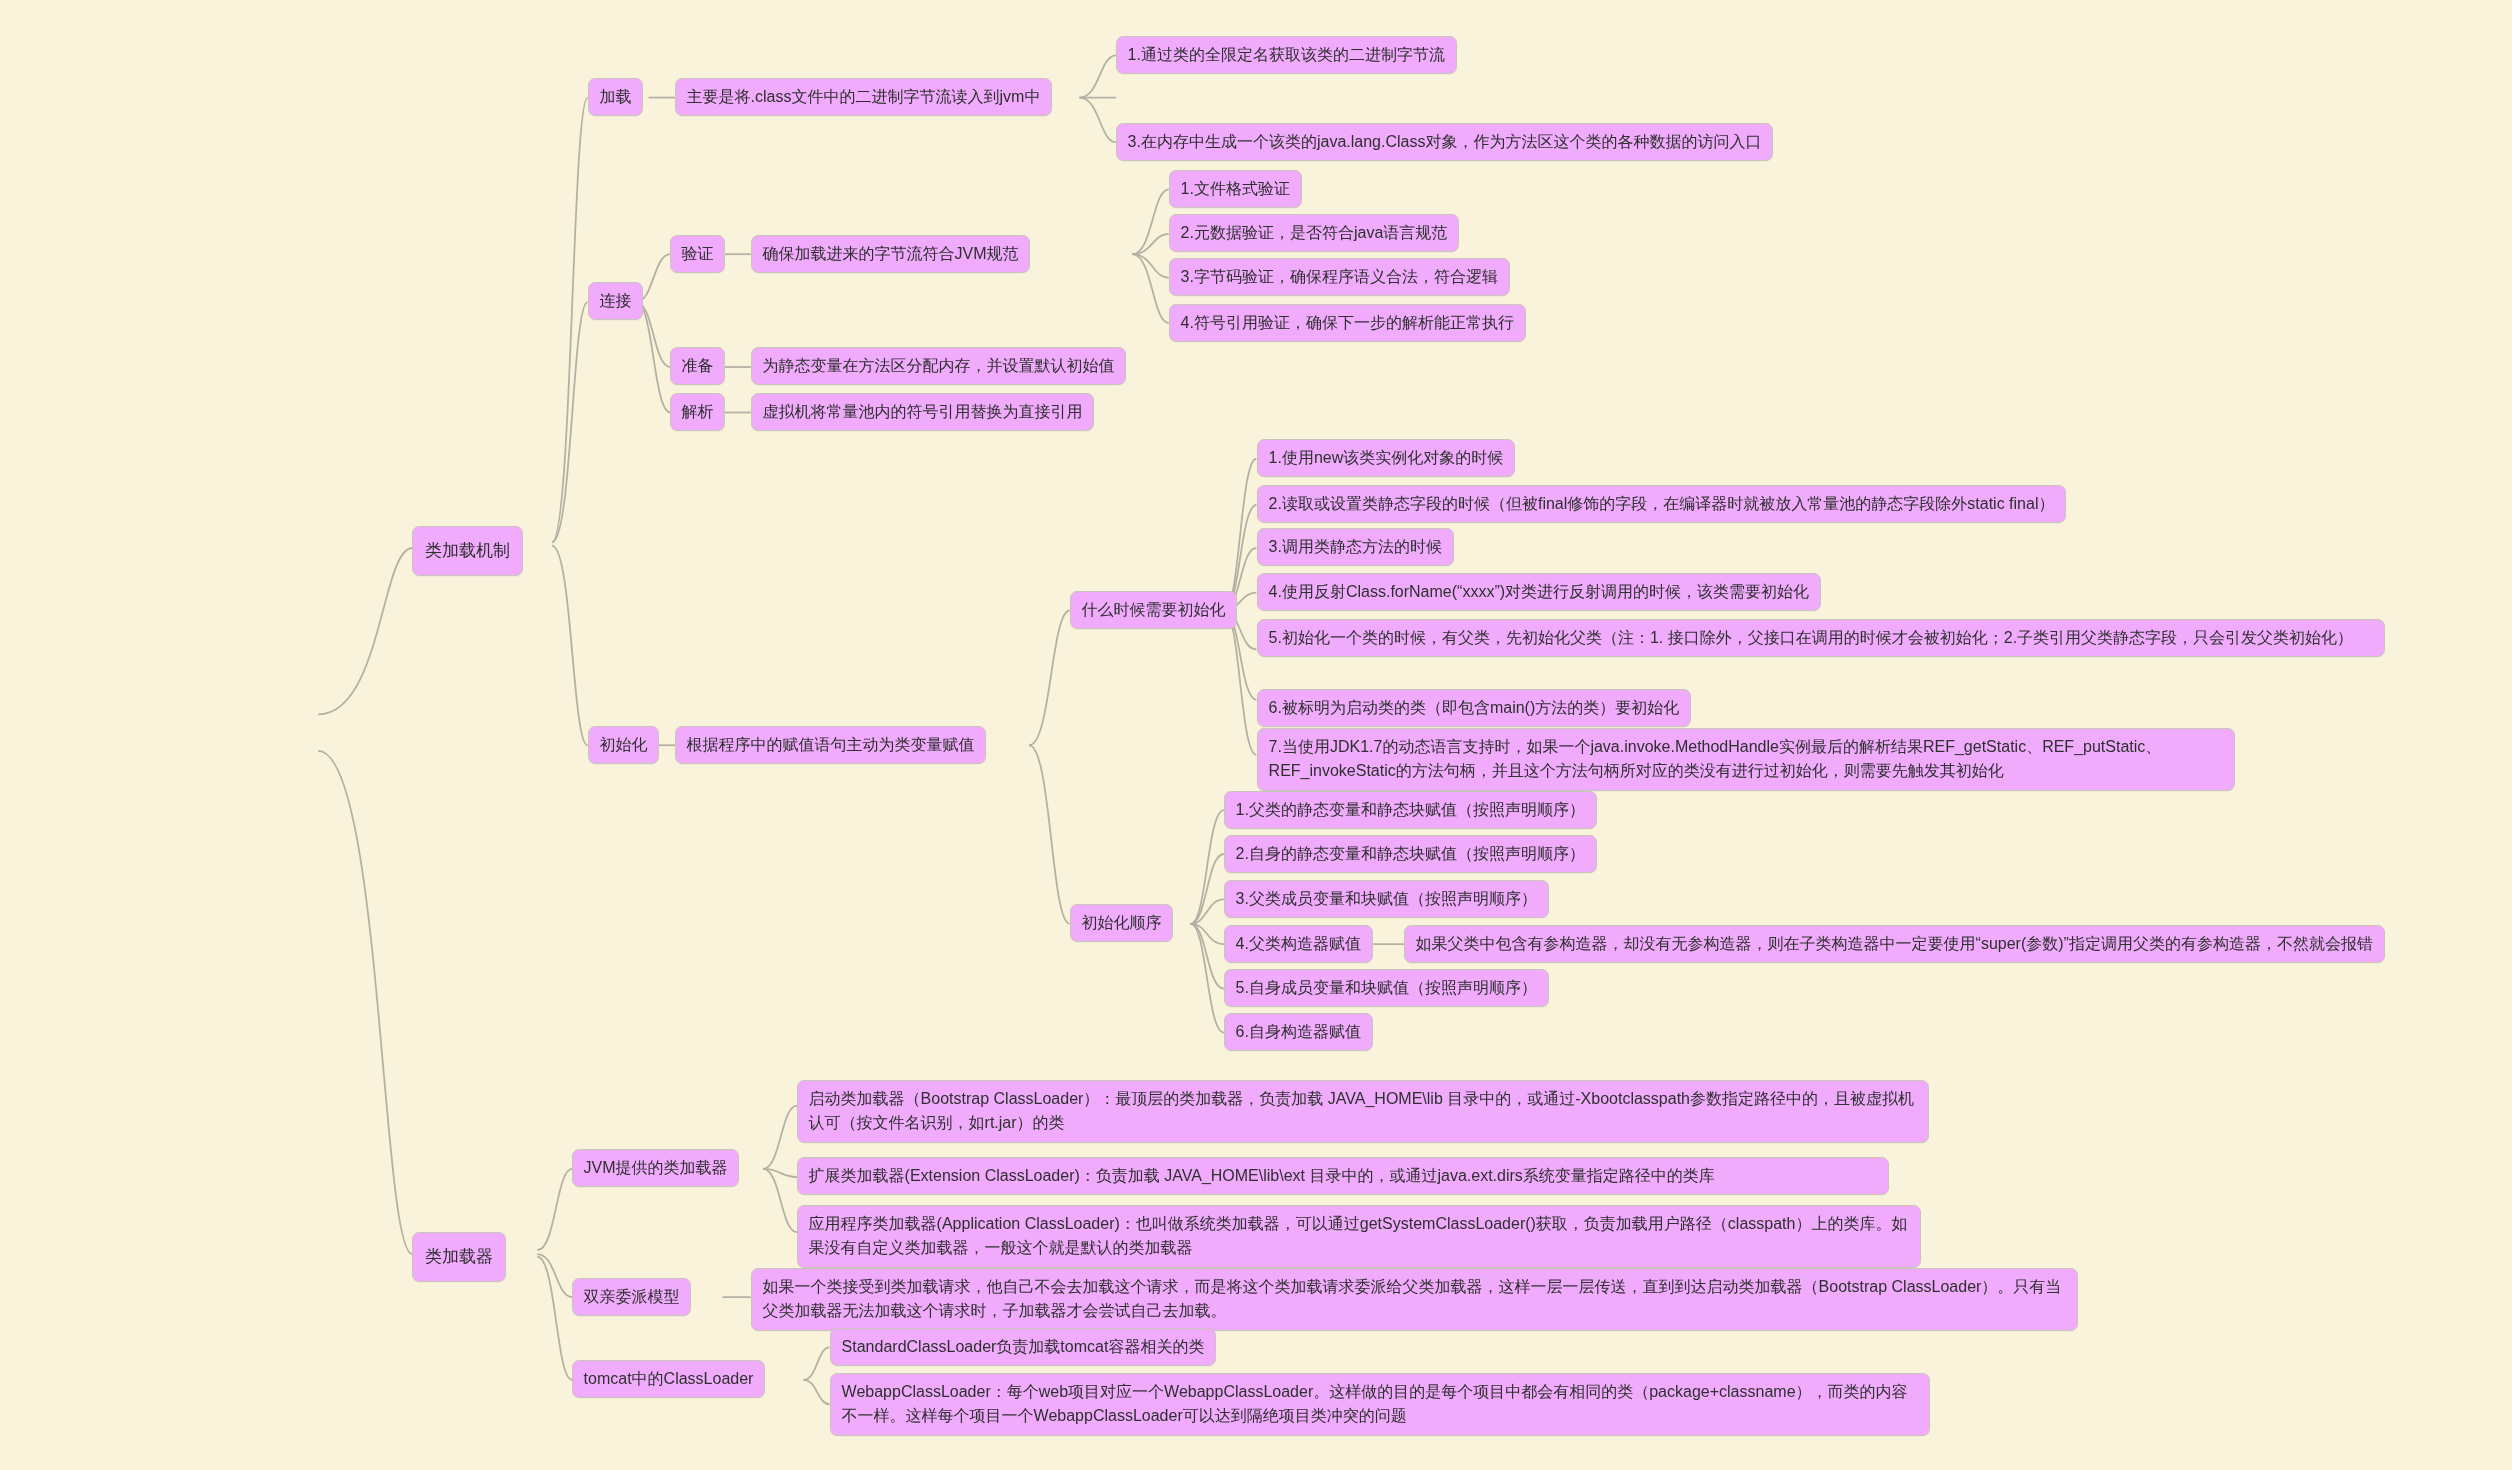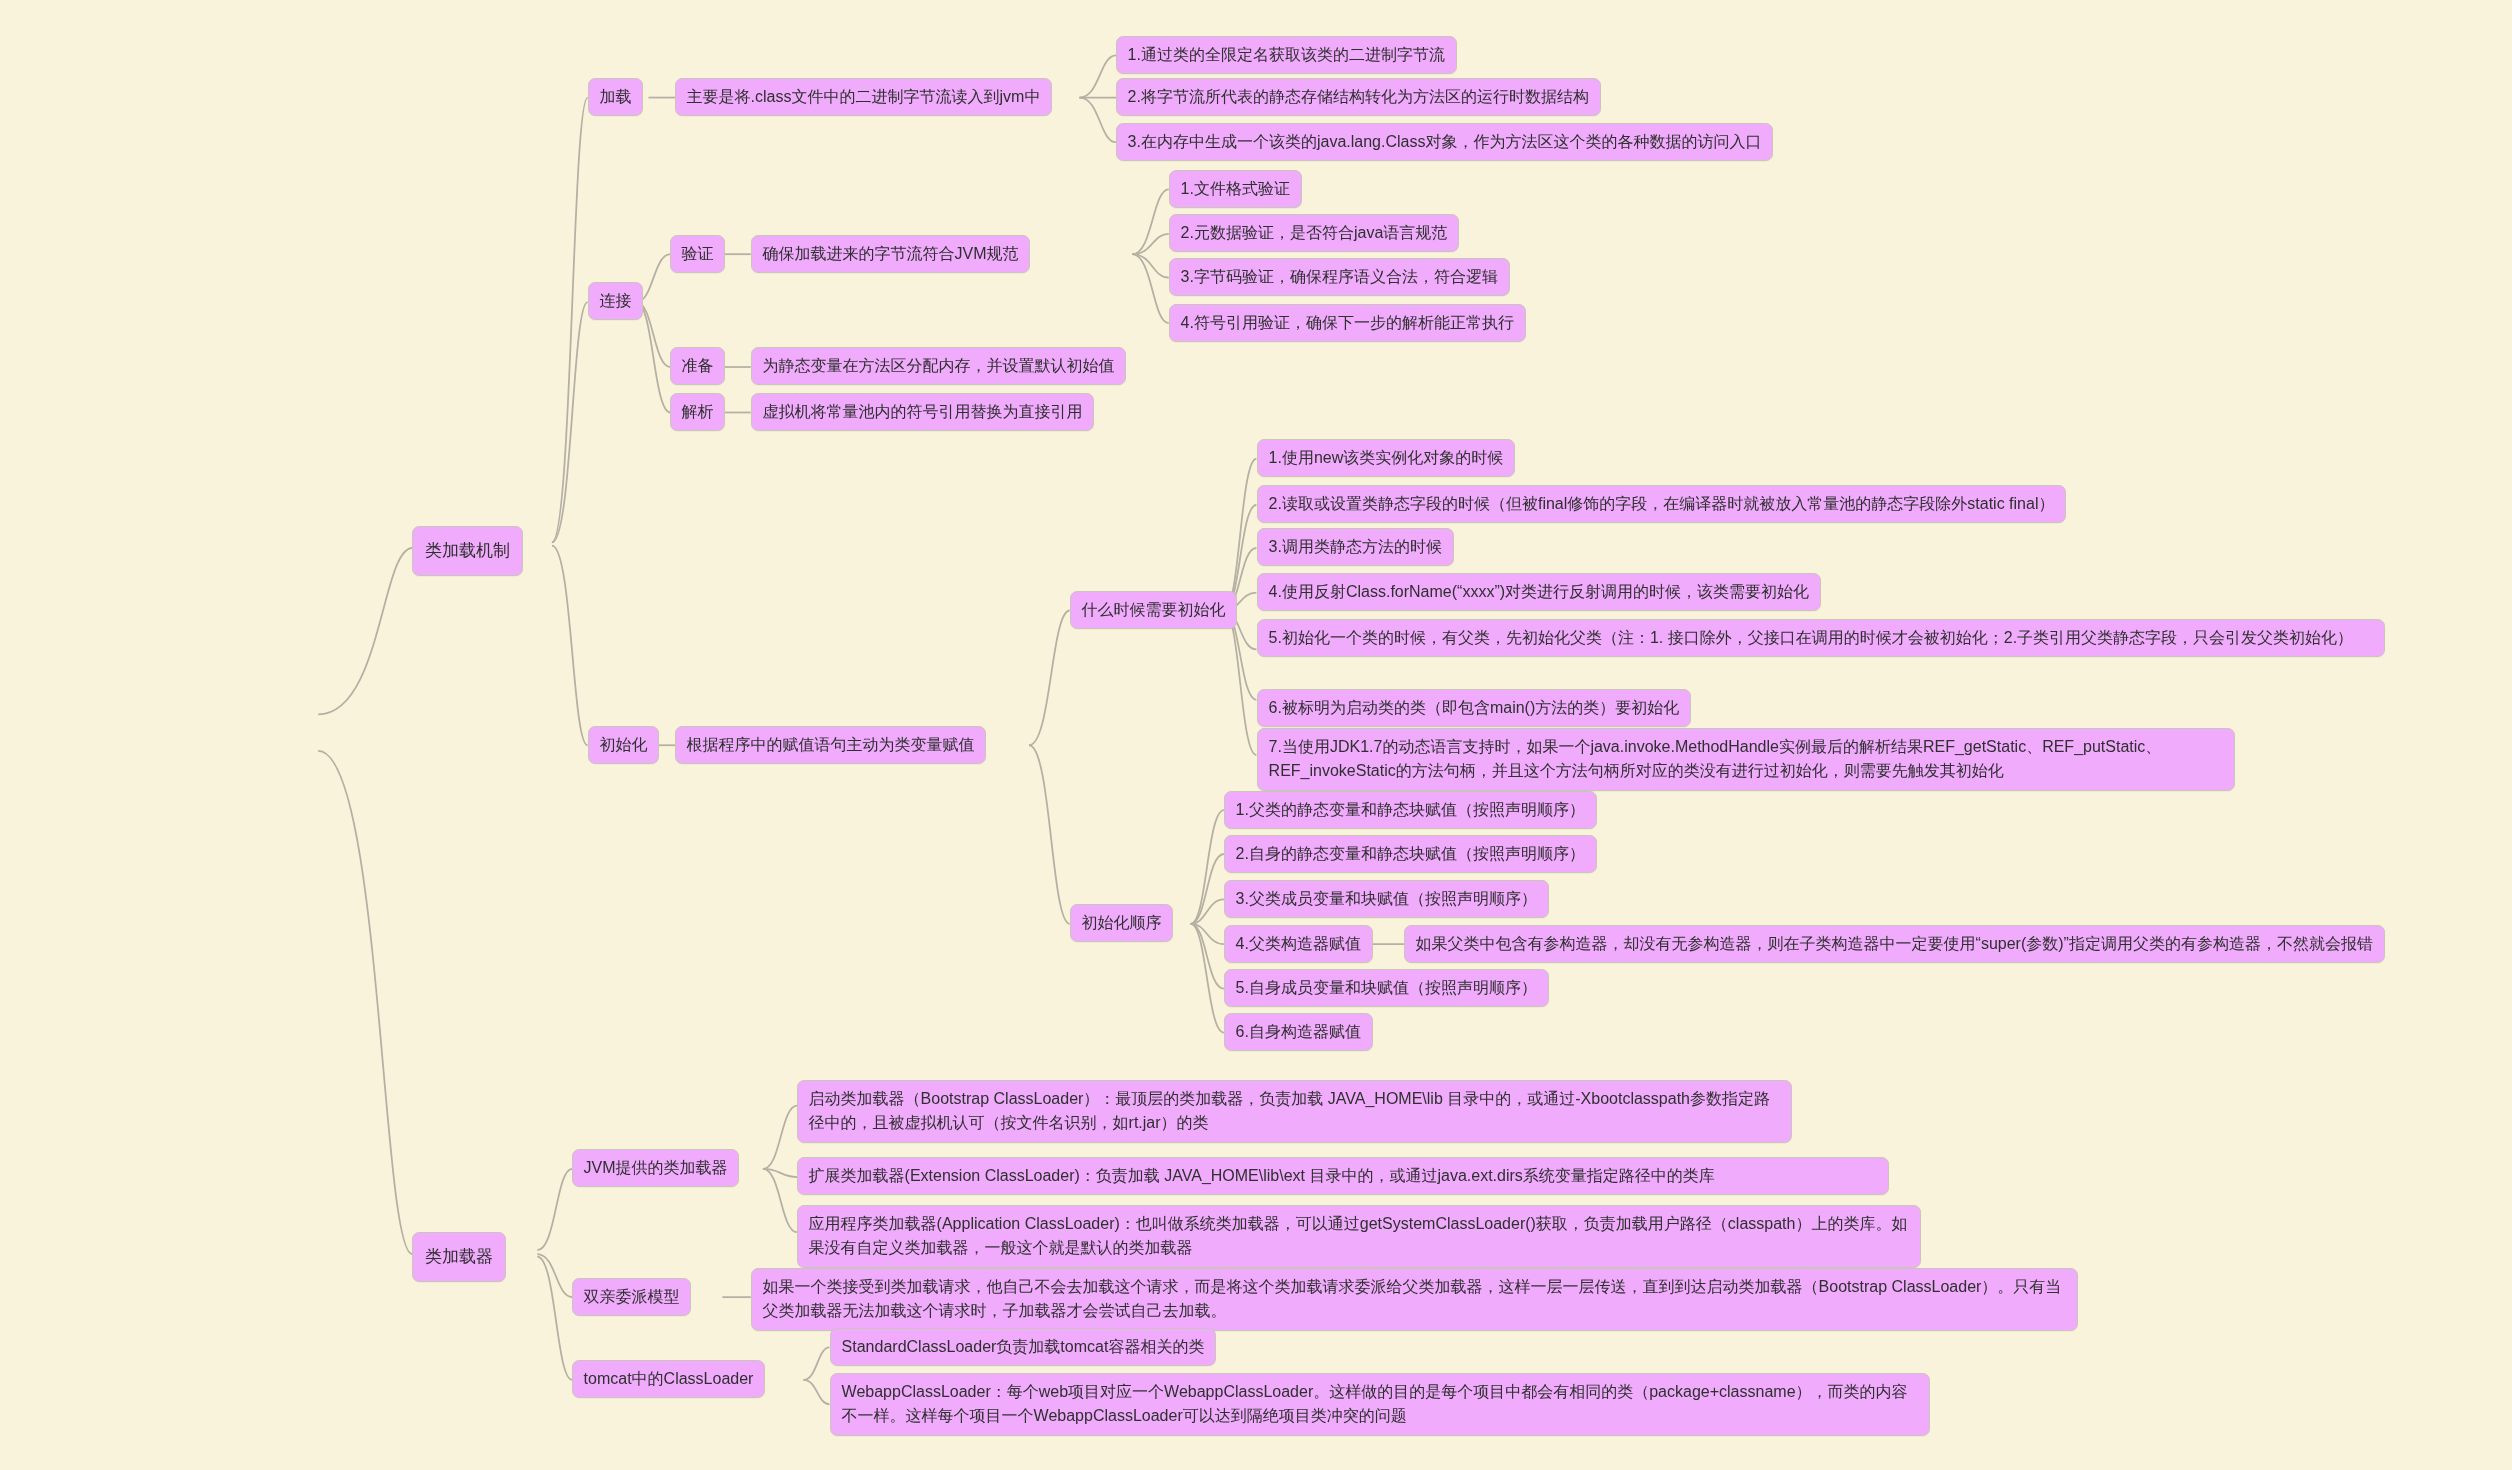--- a/index.html
+++ b/index.html
@@ -129,21 +129,20 @@
     <path d="M990 1700 C 1007 1700, 1007 1730, 1022 1730"></path>
   </svg>
 
 
   <div class="node lvl1" style="left:412px; top:526px;">类加载机制</div>
   <div class="node lvl1" style="left:412px; top:1232px;">类加载器</div>
 
   <div class="node lvl2" style="left:588px; top:78px;">加载</div>
   <div class="node lvl2" style="left:675px; top:78px;">主要是将.class文件中的二进制字节流读入到jvm中</div>
   <div class="node" style="left:1116px; top:36px;">1.通过类的全限定名获取该类的二进制字节流</div>
-  <div class="node" style="left:1116px; top:78px;">2.将字节流所代表的静态存储结构转化为方法区的运行时数据结构</div>
   <div class="node" style="left:1116px; top:123px;">3.在内存中生成一个该类的java.lang.Class对象，作为方法区这个类的各种数据的访问入口</div>
 
   <div class="node lvl2" style="left:588px; top:282px;">连接</div>
 
   <div class="node lvl2" style="left:670px; top:235px;">验证</div>
   <div class="node lvl2" style="left:751px; top:235px;">确保加载进来的字节流符合JVM规范</div>
   <div class="node" style="left:1169px; top:170px;">1.文件格式验证</div>
   <div class="node" style="left:1169px; top:214px;">2.元数据验证，是否符合java语言规范</div>
   <div class="node" style="left:1169px; top:258px;">3.字节码验证，确保程序语义合法，符合逻辑</div>
   <div class="node" style="left:1169px; top:304px;">4.符号引用验证，确保下一步的解析能正常执行</div>
@@ -169,21 +168,21 @@
   <div class="node lvl2" style="left:1070px; top:904px;">初始化顺序</div>
   <div class="node" style="left:1224px; top:791px;">1.父类的静态变量和静态块赋值（按照声明顺序）</div>
   <div class="node" style="left:1224px; top:835px;">2.自身的静态变量和静态块赋值（按照声明顺序）</div>
   <div class="node" style="left:1224px; top:880px;border-radius:7px;">3.父类成员变量和块赋值（按照声明顺序）</div>
   <div class="node" style="left:1224px; top:925px;">4.父类构造器赋值</div>
   <div class="node" style="left:1404px; top:925px;">如果父类中包含有参构造器，却没有无参构造器，则在子类构造器中一定要使用“super(参数)”指定调用父类的有参构造器，不然就会报错</div>
   <div class="node" style="left:1224px; top:969px;">5.自身成员变量和块赋值（按照声明顺序）</div>
   <div class="node" style="left:1224px; top:1013px;">6.自身构造器赋值</div>
 
   <div class="node lvl2" style="left:572px; top:1149px;">JVM提供的类加载器</div>
-  <div class="node" style="left:797px; top:1080px; width:995px;">启动类加载器（Bootstrap ClassLoader）：最顶层的类加载器，负责加载 JAVA_HOME\lib 目录中的，或通过-Xbootclasspath参数指定路径中的，且被虚拟机认可（按文件名识别，如rt.jar）的类</div>
+  <div class="node" style="left:797px; top:1080px; width:1132px;">启动类加载器（Bootstrap ClassLoader）：最顶层的类加载器，负责加载 JAVA_HOME\lib 目录中的，或通过-Xbootclasspath参数指定路径中的，且被虚拟机认可（按文件名识别，如rt.jar）的类</div>
   <div class="node" style="left:797px; top:1157px; width:1092px;">扩展类加载器(Extension ClassLoader)：负责加载 JAVA_HOME\lib\ext 目录中的，或通过java.ext.dirs系统变量指定路径中的类库</div>
   <div class="node" style="left:797px; top:1205px; width:1124px;">应用程序类加载器(Application ClassLoader)：也叫做系统类加载器，可以通过getSystemClassLoader()获取，负责加载用户路径（classpath）上的类库。如果没有自定义类加载器，一般这个就是默认的类加载器</div>
 
   <div class="node lvl2" style="left:572px; top:1278px;">双亲委派模型</div>
   <div class="node" style="left:751px; top:1268px; width:1327px;">如果一个类接受到类加载请求，他自己不会去加载这个请求，而是将这个类加载请求委派给父类加载器，这样一层一层传送，直到到达启动类加载器（Bootstrap ClassLoader）。只有当父类加载器无法加载这个请求时，子加载器才会尝试自己去加载。</div>
 
   <div class="node lvl2" style="left:572px; top:1360px;">tomcat中的ClassLoader</div>
   <div class="node" style="left:830px; top:1328px;">StandardClassLoader负责加载tomcat容器相关的类</div>
   <div class="node" style="left:830px; top:1373px; width:1100px;">WebappClassLoader：每个web项目对应一个WebappClassLoader。这样做的目的是每个项目中都会有相同的类（package+classname），而类的内容不一样。这样每个项目一个WebappClassLoader可以达到隔绝项目类冲突的问题</div>
 

